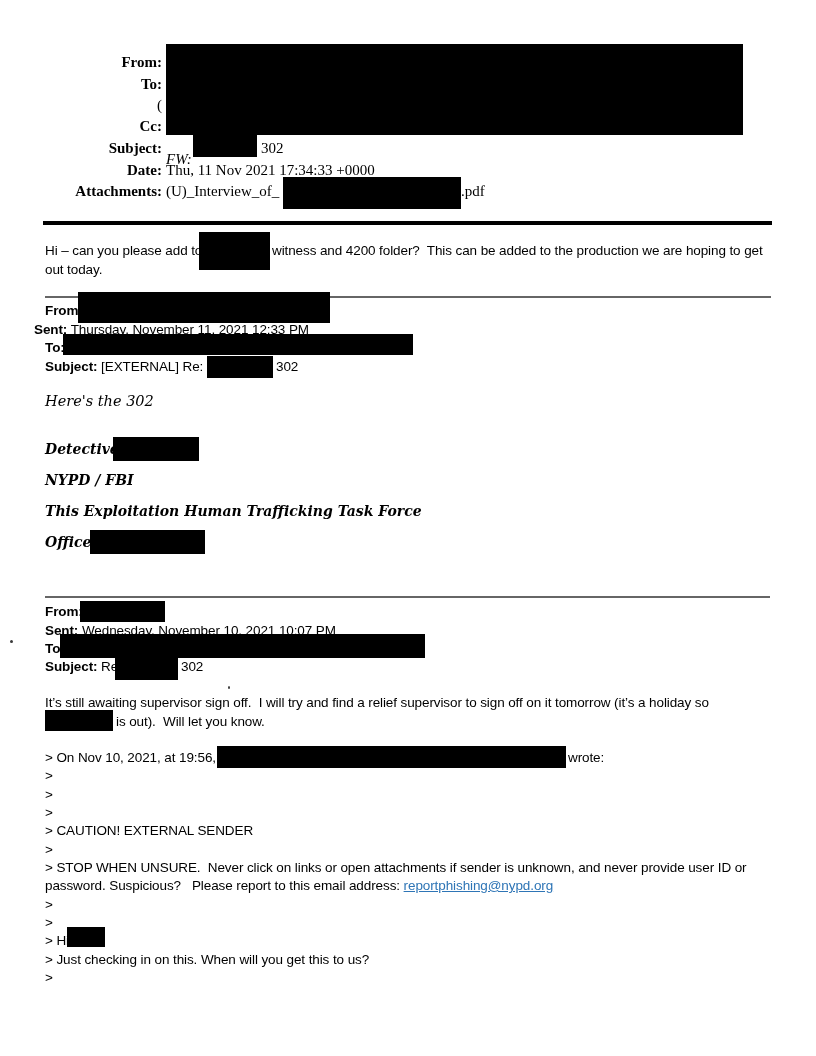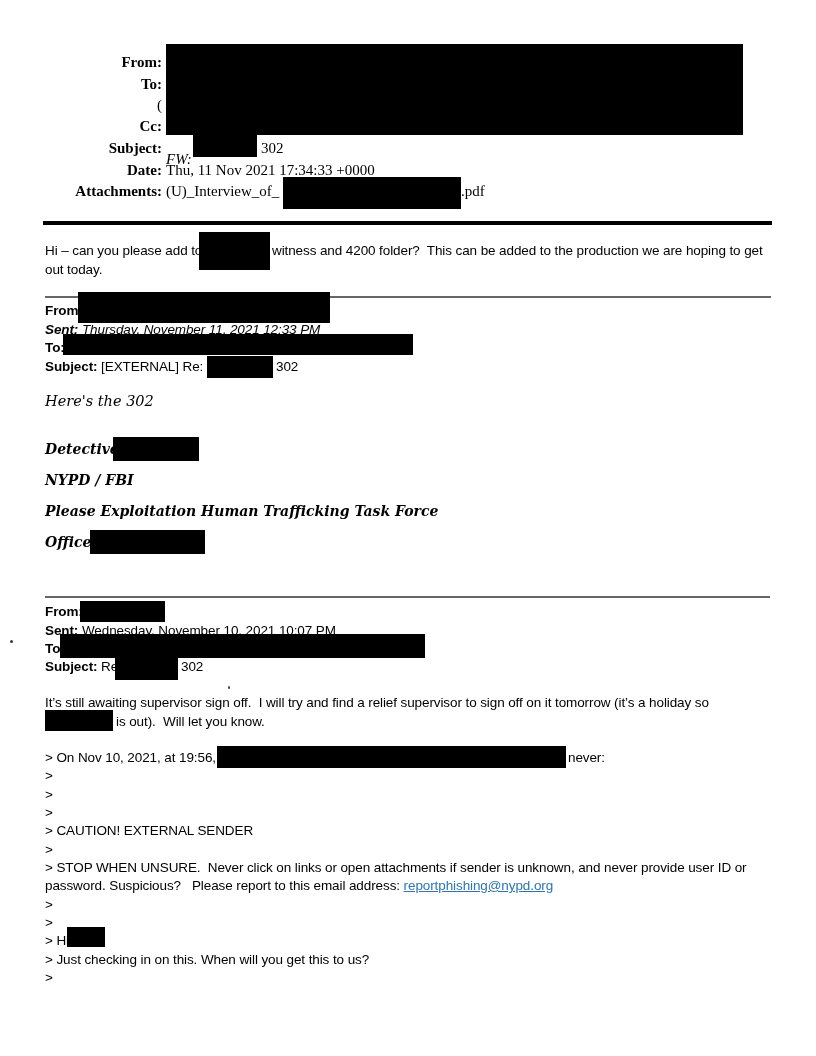--- a/index.html
+++ b/index.html
@@ -44,34 +44,34 @@
   <div class="rule" style="left:43px;top:221px;width:729px;height:4px;background:#000;"></div>
 
   <span class="abs sans" style="left:45px;top:242px;">Hi – can you please add to</span>
   <span class="abs sans" style="left:272px;top:242px;">witness and 4200 folder?  This can be added to the production we are hoping to get</span>
   <span class="abs sans" style="left:45px;top:261px;">out today.</span>
   <div class="redact" style="left:199px;top:232px;width:71px;height:38px;"></div>
 
   <div class="rule" style="left:45px;top:296px;width:726px;height:2px;background:#666;"></div>
 
   <span class="abs sans" style="left:45px;top:302px;"><b>From:</b></span>
-  <span class="abs sans" style="left:45px;top:321px;font-style:italic;"><b>Sent:</b><span> Thursday, November 11, 2021 12:33 PM</span></span>
+  <span class="abs sans" style="left:34px;top:321px;"><b>Sent:</b><span> Thursday, November 11, 2021 12:33 PM</span></span>
   <span class="abs sans" style="left:45px;top:339px;"><b>To:</b></span>
   <span class="abs sans" style="left:45px;top:358px;"><b>Subject:</b><span> [EXTERNAL] Re:</span></span>
   <span class="abs sans" style="left:276px;top:358px;">302</span>
 
   <div class="redact" style="left:78px;top:292px;width:252px;height:31px;"></div>
   <div class="redact" style="left:63px;top:334px;width:350px;height:21px;"></div>
   <div class="redact" style="left:207px;top:356px;width:66px;height:22px;"></div>
 
   <span class="abs georgia" style="left:45px;top:392px;font-style:italic;">Here's the 302</span>
 
   <span class="abs sig" style="left:45px;top:440px;">Detective</span>
   <span class="abs sig" style="left:45px;top:471px;">NYPD / FBI</span>
-  <span class="abs sig" style="left:45px;top:502px;">Please Exploitation Human Trafficking Task Force</span>
+  <span class="abs sig" style="left:45px;top:502px;">This Exploitation Human Trafficking Task Force</span>
   <span class="abs sig" style="left:45px;top:533px;">Office:</span>
   <div class="redact" style="left:113px;top:437px;width:86px;height:24px;"></div>
   <div class="redact" style="left:90px;top:530px;width:115px;height:24px;"></div>
 
   <div class="rule" style="left:45px;top:596px;width:725px;height:2px;background:#666;"></div>
 
   <span class="abs sans" style="left:45px;top:603px;"><b>From:</b></span>
   <span class="abs sans" style="left:45px;top:622px;"><b>Sent:</b><span class="u"> Wednesday, November 10, 2021 10:07 PM</span></span>
   <span class="abs sans" style="left:45px;top:640px;"><b>To:</b></span>
   <span class="abs sans" style="left:45px;top:658px;"><b>Subject:</b><span> Re:</span></span>
@@ -82,21 +82,21 @@
   <div class="redact" style="left:115px;top:656px;width:63px;height:24px;"></div>
 
   <div class="dot" style="left:10px;top:640px;width:3px;height:3px;"></div>
   <div class="dot" style="left:228px;top:686px;width:2px;height:3px;"></div>
 
   <span class="abs sans" style="left:45px;top:694px;">It’s still awaiting supervisor sign off.  I will try and find a relief supervisor to sign off on it tomorrow (it’s a holiday so</span>
   <span class="abs sans" style="left:116px;top:713px;">is out).  Will let you know.</span>
   <div class="redact" style="left:45px;top:710px;width:68px;height:21px;"></div>
 
   <span class="abs sans" style="left:45px;top:749px;">&gt; On Nov 10, 2021, at 19:56,</span>
-  <span class="abs sans" style="left:568px;top:749px;">never:</span>
+  <span class="abs sans" style="left:568px;top:749px;">wrote:</span>
   <div class="redact" style="left:217px;top:746px;width:349px;height:22px;"></div>
 
   <span class="abs sans" style="left:45px;top:767px;">&gt;</span>
   <span class="abs sans" style="left:45px;top:786px;">&gt;</span>
   <span class="abs sans" style="left:45px;top:804px;">&gt;</span>
   <span class="abs sans" style="left:45px;top:822px;">&gt; CAUTION! EXTERNAL SENDER</span>
   <span class="abs sans" style="left:45px;top:841px;">&gt;</span>
   <span class="abs sans" style="left:45px;top:859px;">&gt; STOP WHEN UNSURE.  Never click on links or open attachments if sender is unknown, and never provide user ID or</span>
   <span class="abs sans" style="left:45px;top:877px;"><span>password. Suspicious?   Please report to this email address: </span><a class="maillink" href="#">reportphishing@nypd.org</a></span>
   <span class="abs sans" style="left:45px;top:896px;">&gt;</span>

